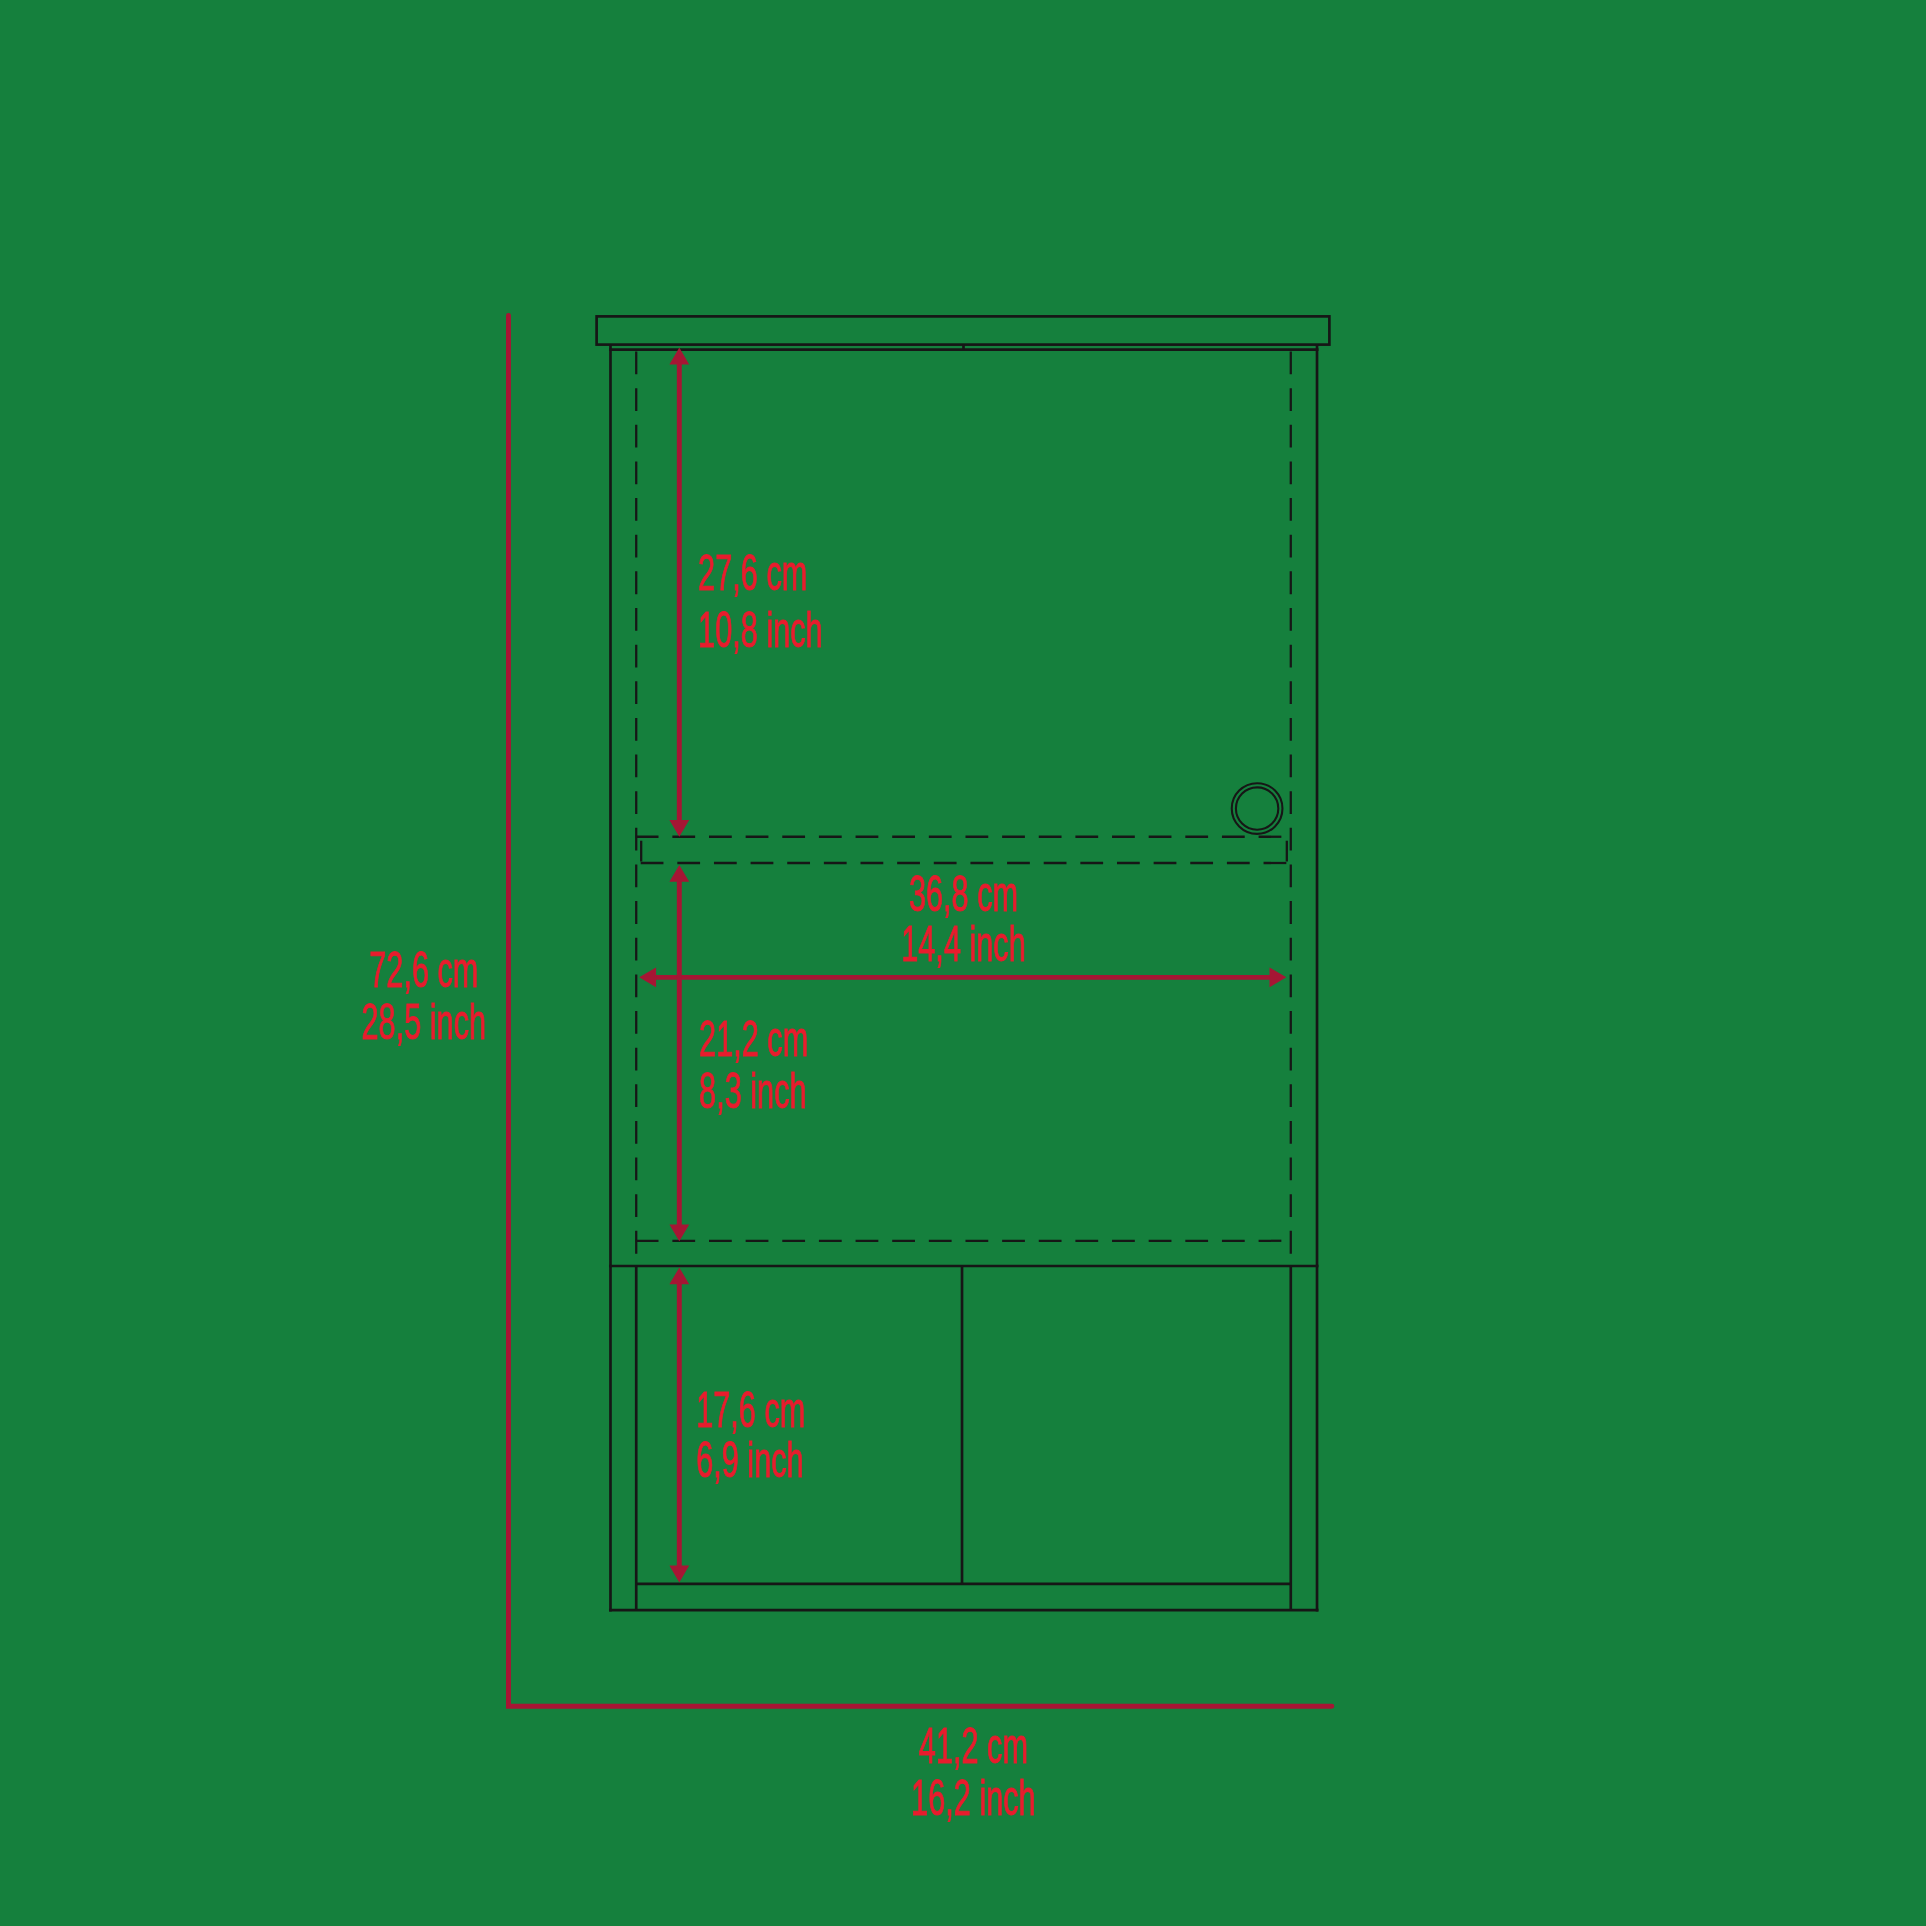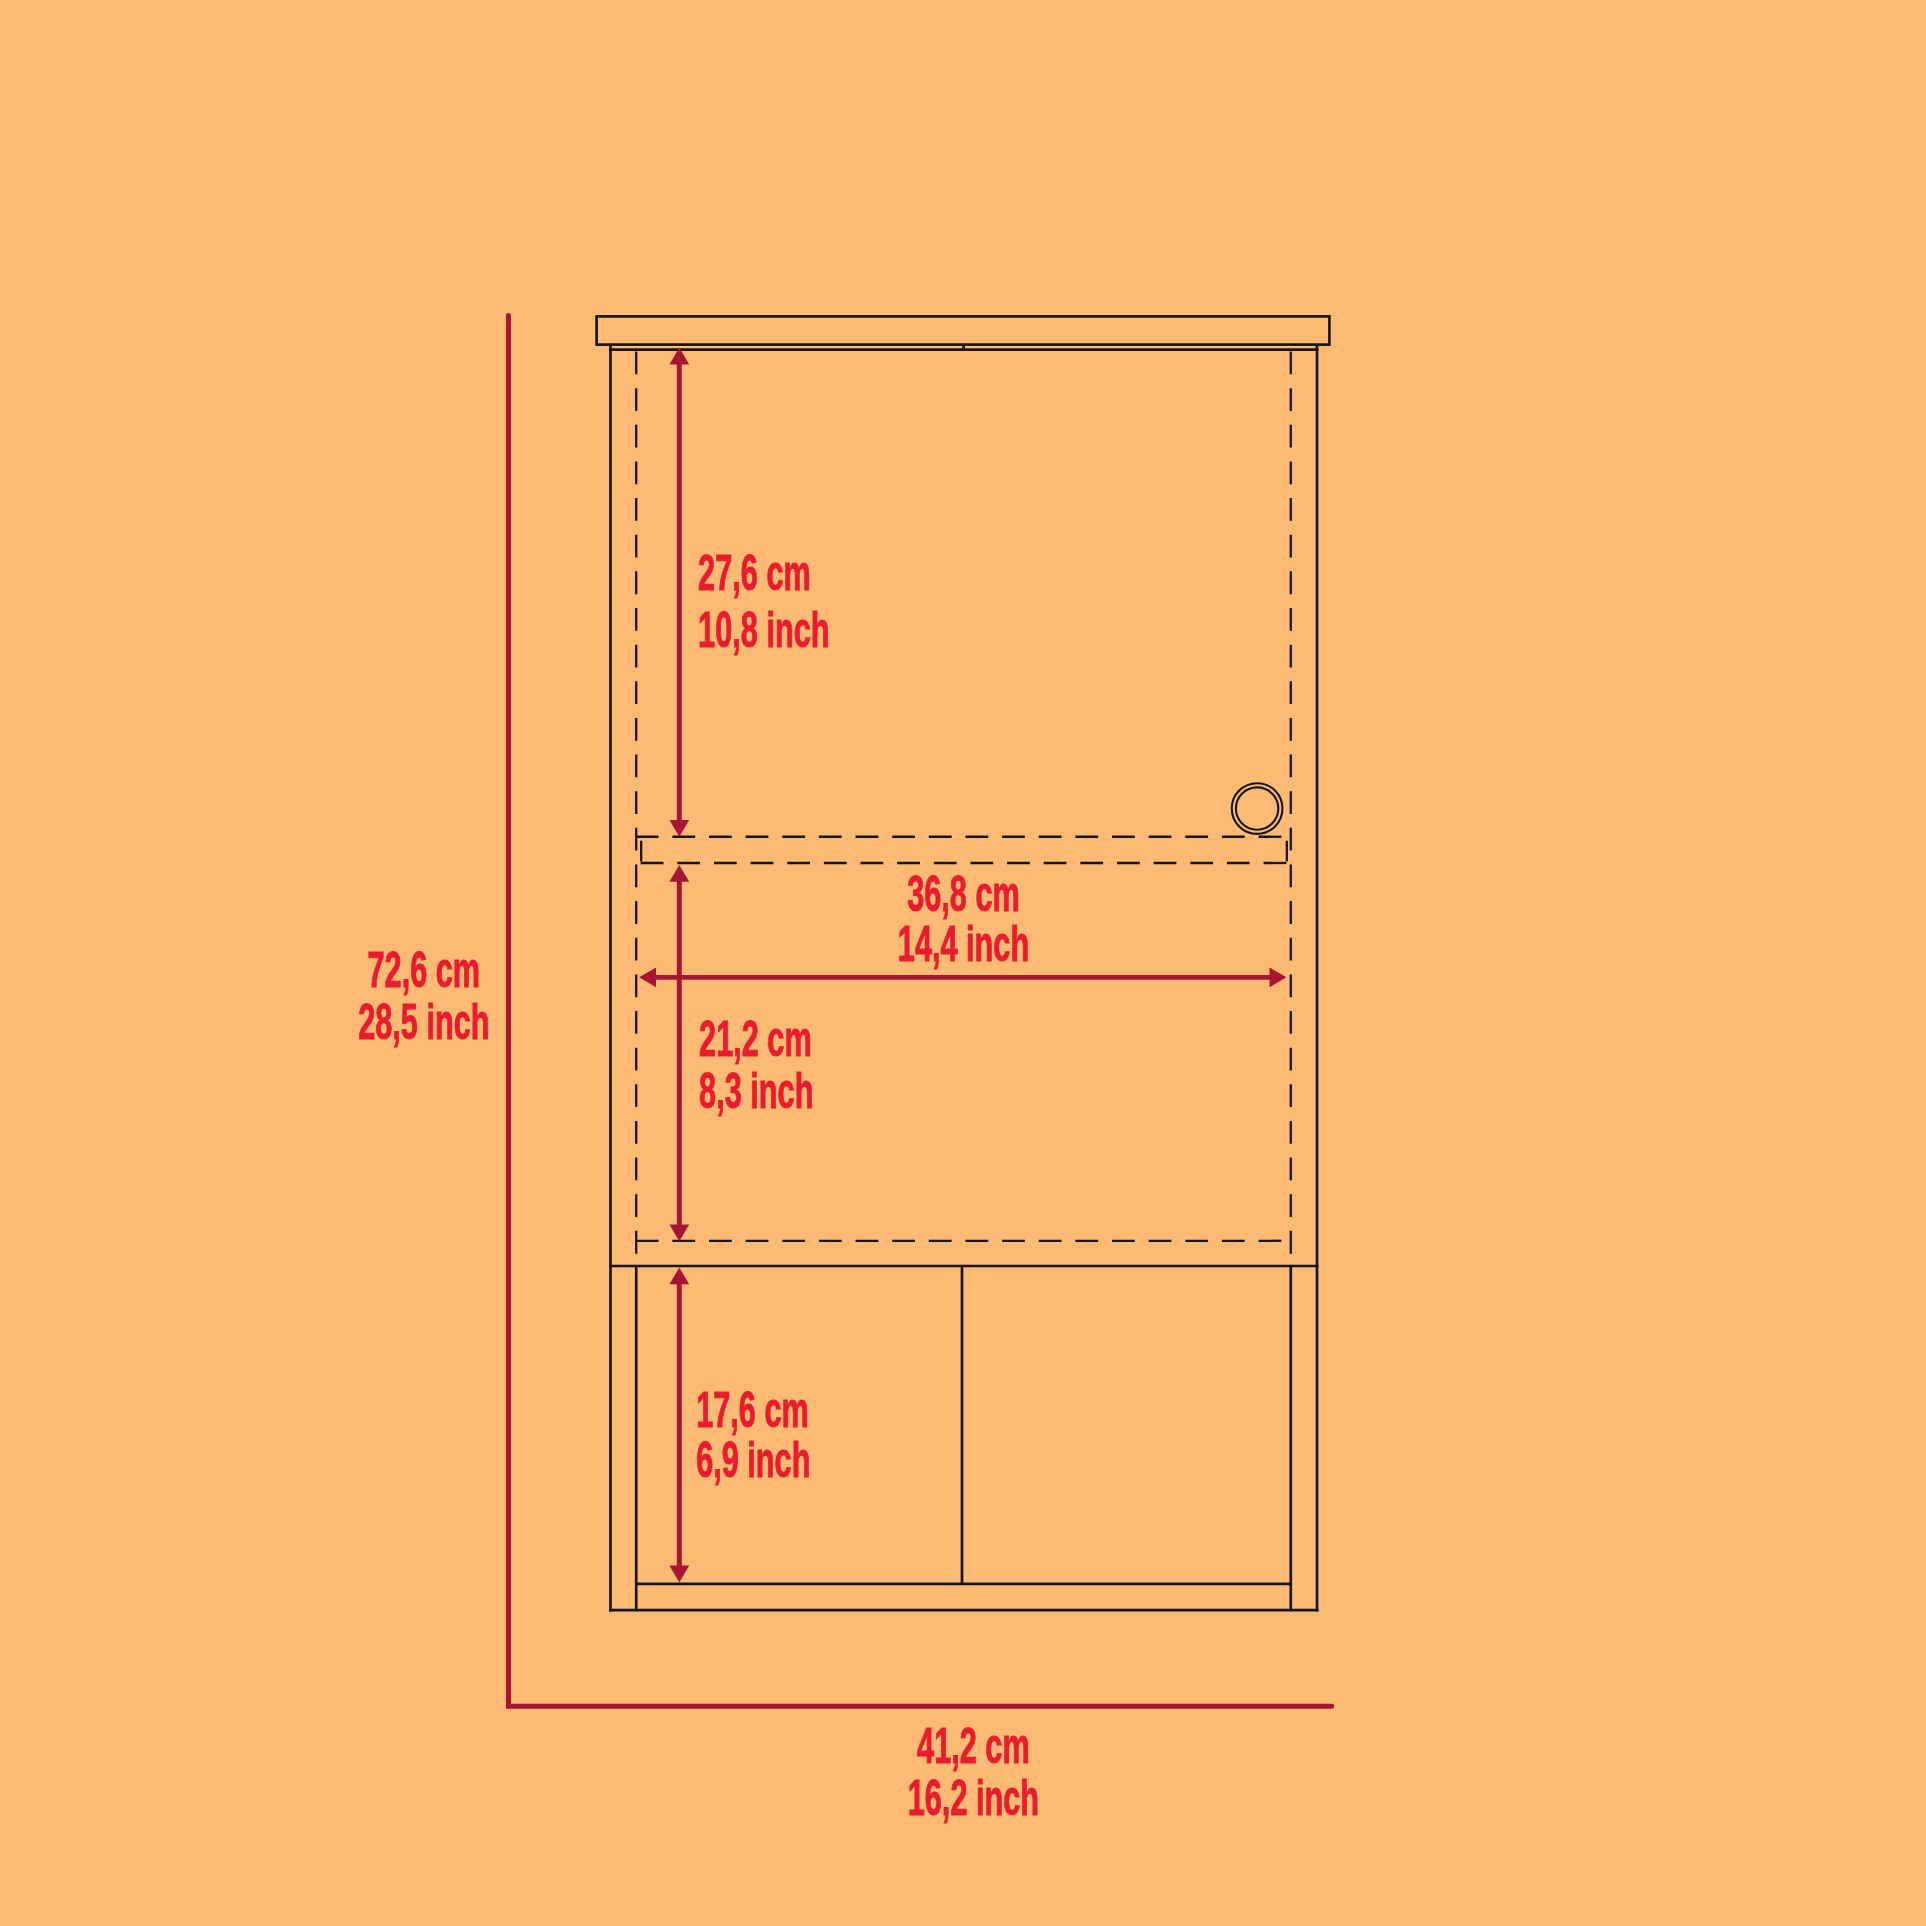--- a/index.html
+++ b/index.html
@@ -1,16 +1,16 @@
 <!DOCTYPE html>
 <html><head>
 <meta charset="utf-8">
 <style>
   html,body{margin:0;padding:0;background:#ffffff;}
-  #stage{position:relative;width:1927px;height:1927px;background:#fdba74;overflow:hidden;font-weight:bold;}
+  #stage{position:relative;width:1927px;height:1927px;background:#15803d;overflow:hidden;}
   svg{position:absolute;left:0;top:0;}
   .txt{font-family:"Liberation Sans", sans-serif;fill:#e81c2d;stroke:#e81c2d;stroke-width:1;paint-order:stroke;}
 </style>
 </head>
 <body>
 <div id="stage">
 <svg width="1927" height="1927" viewBox="0 0 1946 1946">
 
   <g stroke="#a61634" stroke-width="5" fill="none">
     <path d="M 513.5 318.5 L 513.5 1723 L 1345 1723" stroke-linecap="round" stroke-linejoin="miter"></path>

